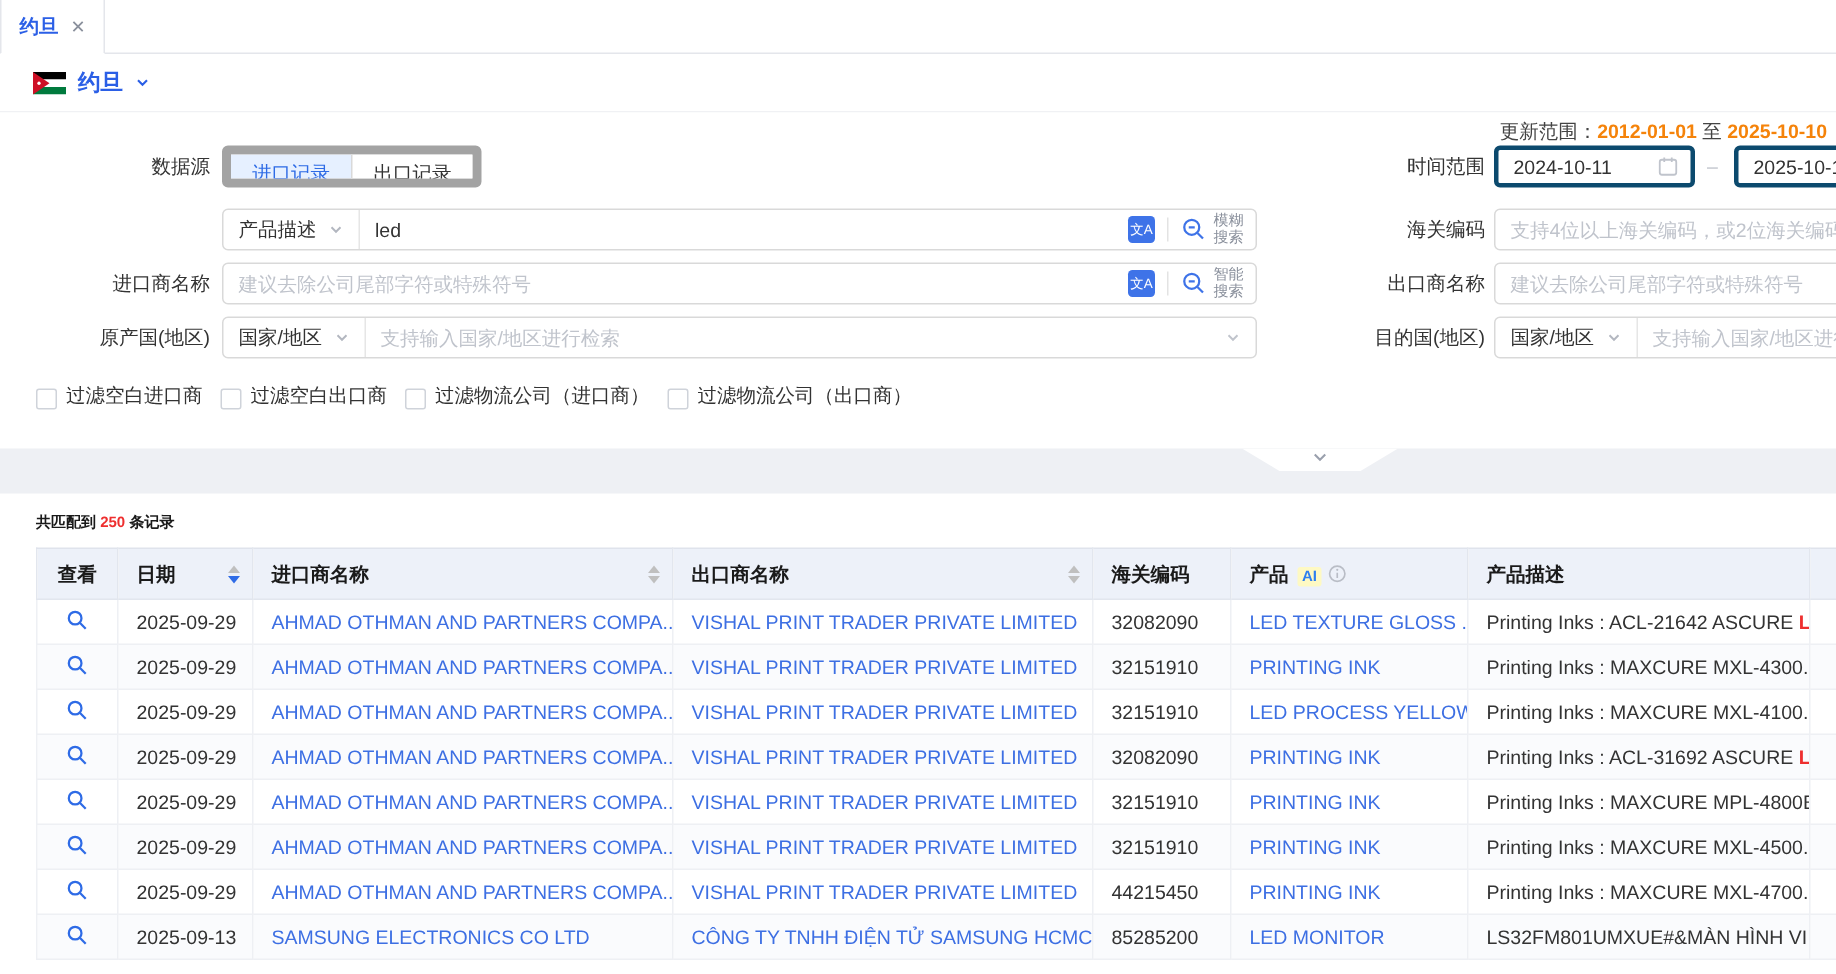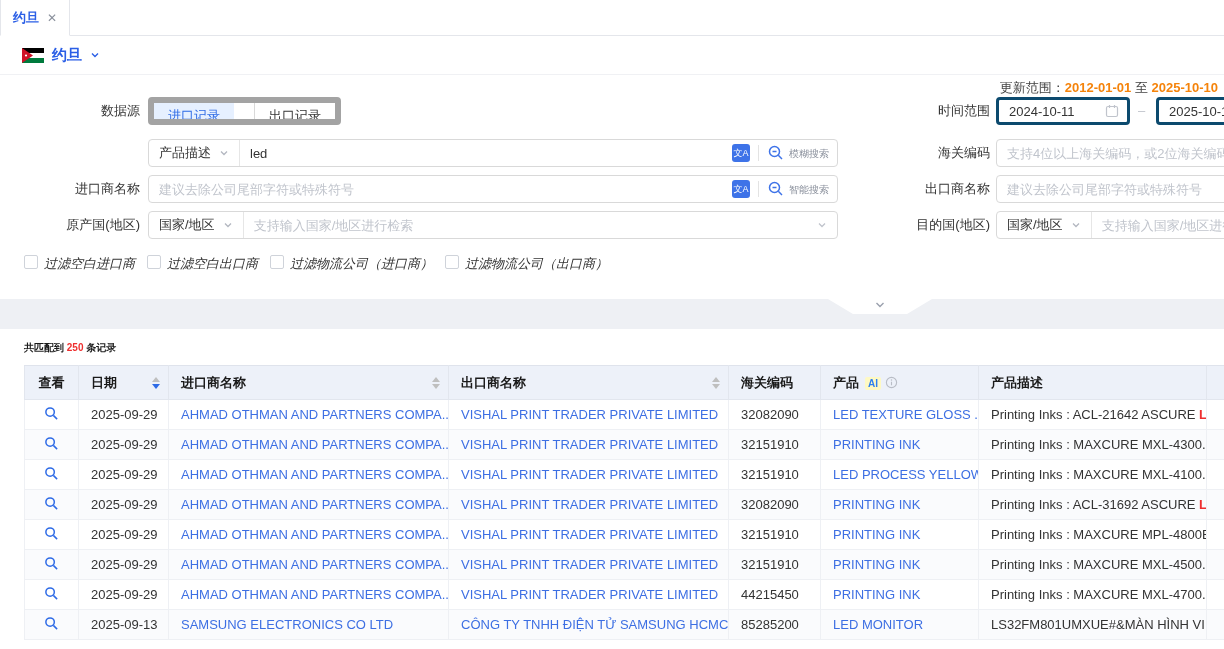--- a/index.html
+++ b/index.html
@@ -24,40 +24,40 @@
   
   .filter-panel { position:relative; height:224px; background:#fff; }
   .frm-label { position:absolute; width:140px; text-align:right; color:#333; line-height:28px; }
   .frm-label-r { position:absolute; width:150px; text-align:right; color:#333; line-height:28px; }
   .update-range { position:absolute; top:4px; right:6px; color:#444; font-size:13px; }
   .update-range b { color:#f5830a; font-weight:700; }
 
   .seg-group { position:absolute; display:flex; height:28px; border:6px solid #a3a3a3; border-radius:4px; overflow:hidden; background:#fff; }
   .seg { padding:0 14px; line-height:26px; cursor:pointer; background:#fff; color:#333; }
   .seg.active { background:#e6f0ff; color:#2e6be6; }
-  .seg + .seg { border-left:1px solid #d9d9d9;margin-left:20px; }
+  .seg + .seg { border-left:1px solid #d9d9d9; }
 
   .inp-group { position:absolute; height:28px; border:1px solid #d9d9d9; border-radius:4px; background:#fff;
     display:flex; align-items:center; overflow:hidden; }
   .inp-select { display:flex; align-items:center; gap:8px; padding:0 10px; height:100%; border-right:1px solid #e6e6e6; color:#333; cursor:pointer; white-space:nowrap; }
   .inp-text { flex:1; height:100%; border:none; outline:none; padding:0 10px; font:inherit; color:#333; min-width:0; background:transparent; }
   .inp-text::placeholder { color:#c0c4cc; }
   .translate-icon { width:18px; height:18px; border-radius:3px; background:#3e73e8; color:#fff;
     font-size:9px; line-height:18px; text-align:center; flex:0 0 auto; margin-right:8px; cursor:pointer; }
   .vdiv { width:1px; height:16px; background:#e3e3e3; flex:0 0 auto; }
   .search-btn { display:flex; align-items:center; gap:4px; padding:0 8px; height:100%; cursor:pointer; flex:0 0 auto; }
-  .search-btn .stack { display:flex; flex-direction:row; font-size:10px; line-height:11px; color:#8a909c; }
+  .search-btn .stack { display:flex; flex-direction:column; font-size:10px; line-height:11px; color:#8a909c; }
   .date-inp { position:absolute; height:28px; border:3px solid #0c4a6e; border-radius:4px; background:#fff;
     display:flex; align-items:center; padding:0 8px 0 10px; gap:6px; }
   .date-inp input { border:none; outline:none; font:inherit; color:#333; flex:1; min-width:0; background:transparent; }
   .date-sep { position:absolute; color:#c0c4cc; line-height:28px; }
   .end-chev { margin-right:10px; flex:0 0 auto; }
 
   .chk-row { position:absolute; top:180px; left:24px; display:flex; gap:12px; align-items:center; }
-  .chk { display:flex; align-items:flex-start; gap:6px; cursor:pointer;font-style:italic; }
+  .chk { display:flex; align-items:flex-end; gap:6px; cursor:pointer; }
   .chk-box { width:14px; height:14px; border:1px solid #cfd3da; border-radius:2px; background:#fff; }
 
   
   .gray-band { position:relative; height:30px; background:#eef0f4; }
   .notch { position:absolute; left:828px; top:0; width:104px; height:15px; background:#fff;
     clip-path:polygon(0 0,100% 0,76% 100%,24% 100%); display:flex; justify-content:center; cursor:pointer; }
 
   
   .results { background:#fff; height:319px; overflow:hidden; }
   .res-title { padding:12px 0 10px 24px; font-size:10px; font-weight:700; color:#1a1a1a; }

